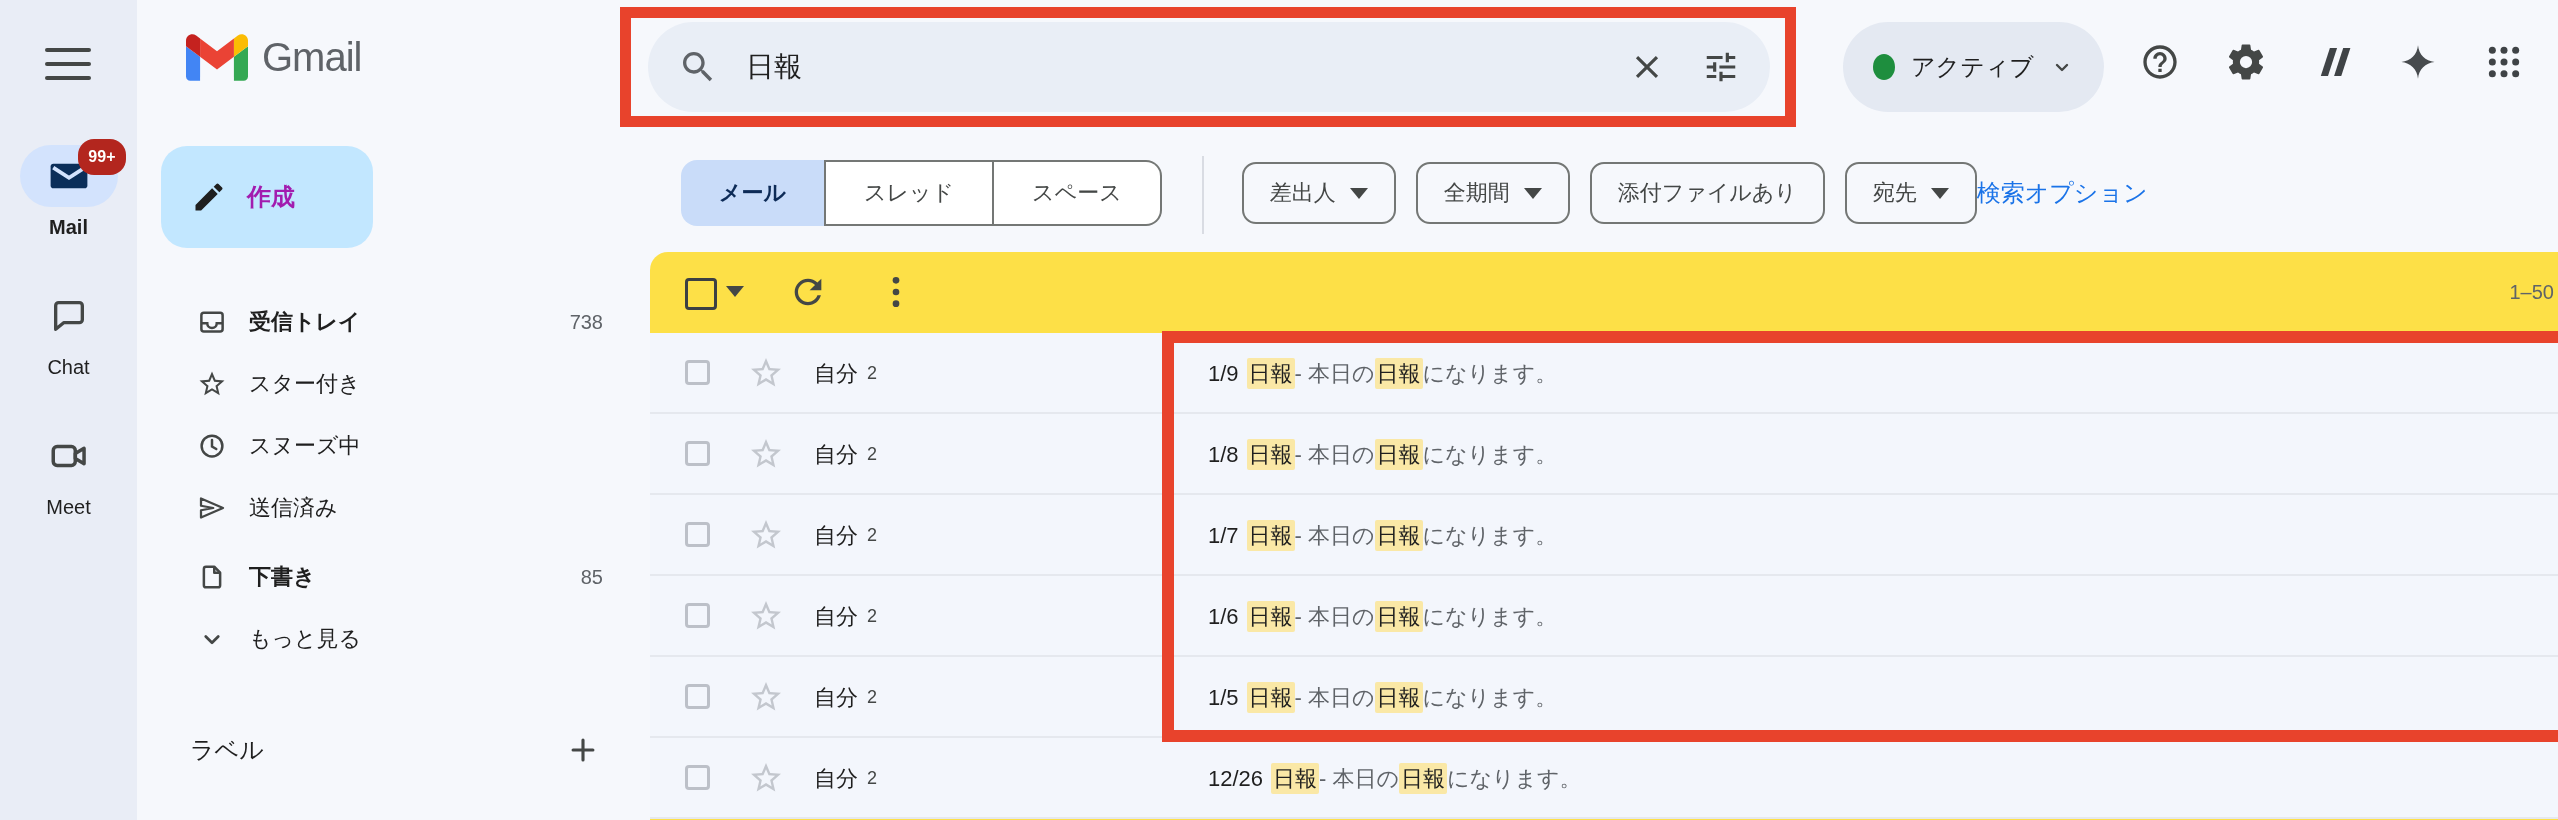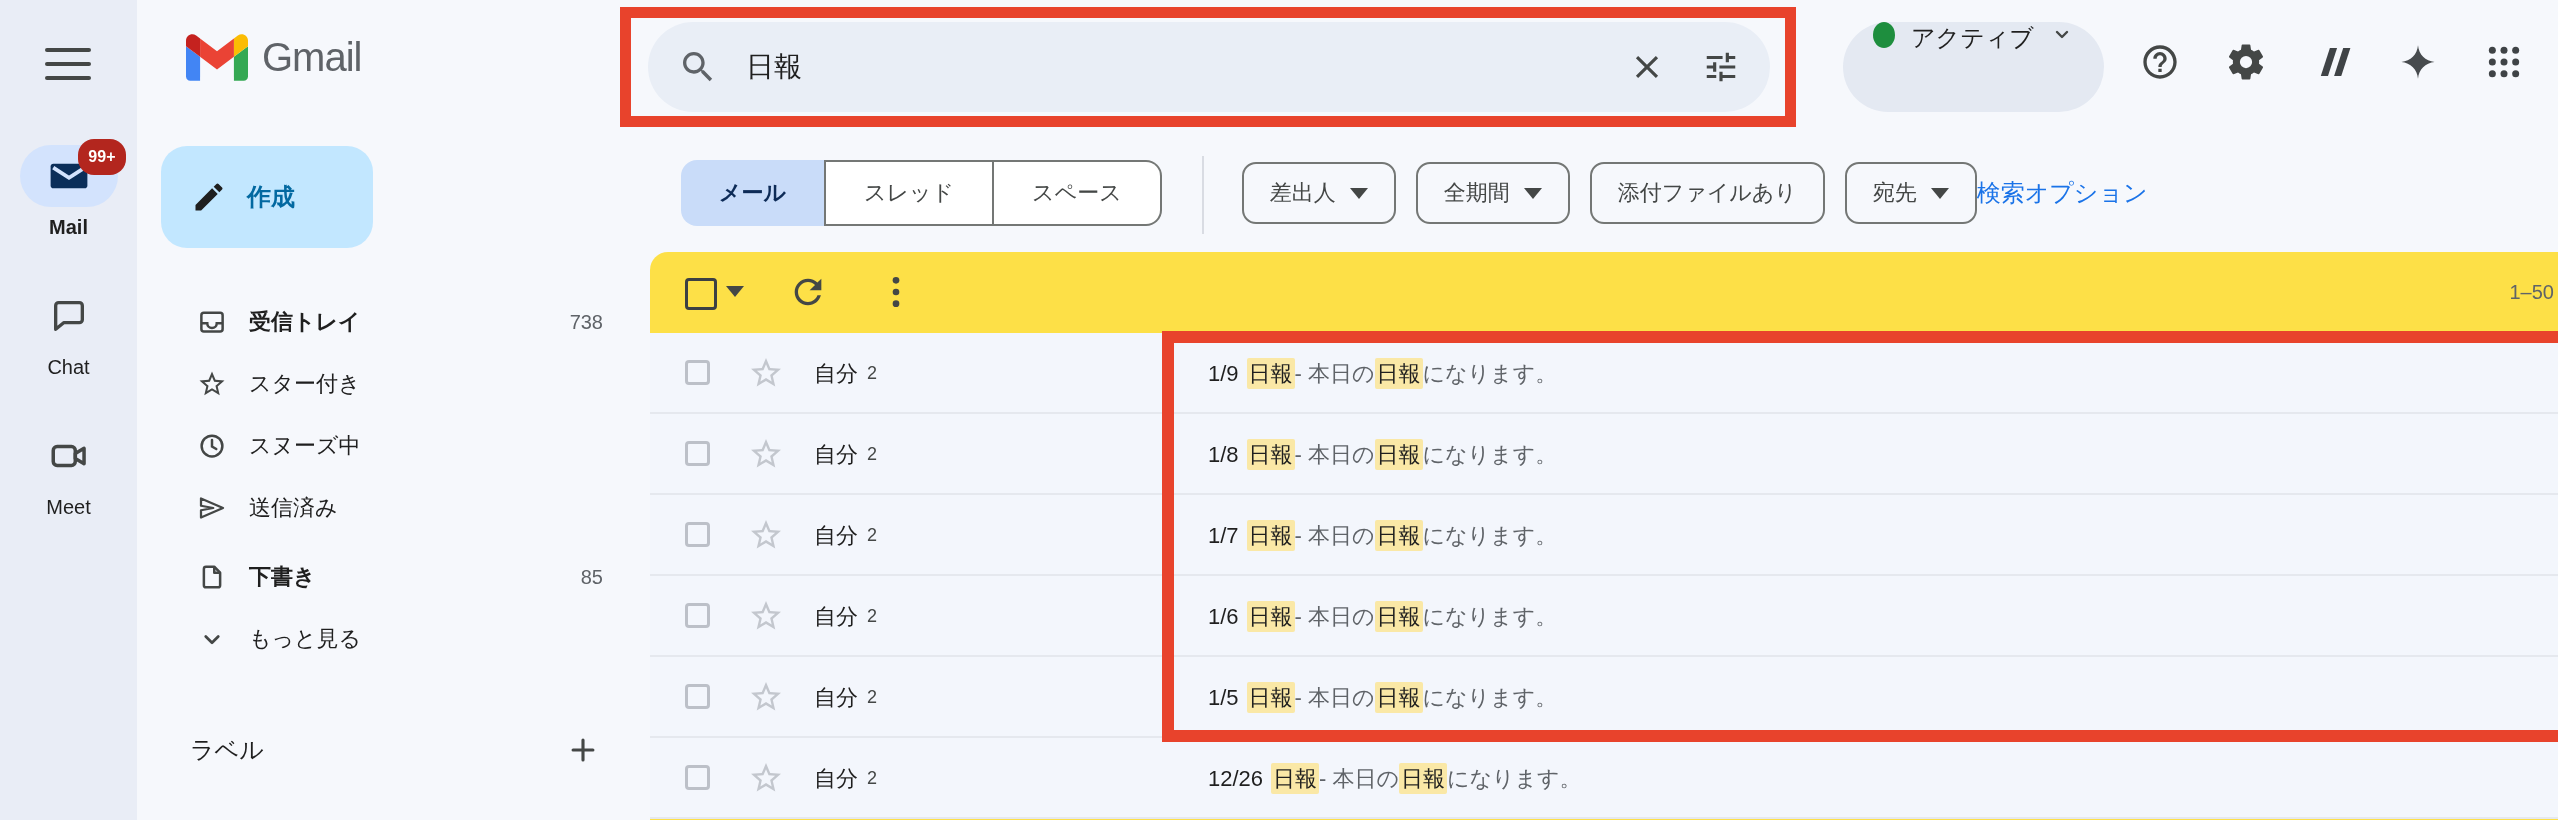--- a/index.html
+++ b/index.html
@@ -19,42 +19,42 @@
   .rail-item{display:flex;flex-direction:column;align-items:center;width:137px;cursor:pointer}
   .rail-icon-wrap{position:relative;width:98px;height:62px;border-radius:31px;display:flex;align-items:center;justify-content:center}
   .rail-item.active .rail-icon-wrap{background:#d3e3fd}
   .rail-label{margin-top:9px;font-size:20px;color:#1f1f1f}
   .rail-item.active .rail-label{font-weight:700}
   .rail-badge{position:absolute;right:-8px;top:-6px;background:#b3261e;color:#fff;font-size:16px;font-weight:700;border-radius:16px;padding:10px 10px;line-height:1}
 
   
   .sidebar{position:absolute;left:137px;top:0;width:498px;height:820px;z-index:1}
   .compose-btn{position:absolute;left:24px;top:146px;height:102px;min-width:212px;background:#c2e7ff;border:none;border-radius:26px;display:flex;align-items:center;gap:20px;padding:0 34px 0 30px;cursor:pointer;box-sizing:border-box}
-  .compose-label{font-size:24px;font-weight:600;color:#0369a1}
+  .compose-label{font-size:24px;font-weight:600;color:#a21caf}
   .side-nav{position:absolute;left:0;top:291px;width:498px;display:flex;flex-direction:column}
   .nav-item{position:relative;height:62px;display:flex;align-items:center;padding-left:60px;cursor:pointer;border-radius:0 31px 31px 0}
   .nav-item:nth-child(5){margin-top:7px}
   .nav-icon{width:30px;height:30px;margin-right:22px;flex:none}
   .nav-label{font-size:22px;color:#1f1f1f}
   .nav-item.bold .nav-label{font-weight:700}
   .nav-count{position:absolute;right:32px;font-size:20px;color:#5f6368}
   .labels-header{position:absolute;left:0;top:724px;width:498px;height:52px;display:flex;align-items:center}
   .labels-title{margin-left:53px;font-size:24px;color:#1f1f1f}
   .labels-add{position:absolute;right:30px;width:44px;height:44px;display:flex;align-items:center;justify-content:center;cursor:pointer;border-radius:50%}
 
   
   .logo{position:absolute;left:186px;top:34px;display:flex;align-items:center;gap:14px;cursor:pointer;z-index:3}
   .logo-text{font-size:40px;color:#5f6368;letter-spacing:-1px}
   .search-bar{position:absolute;left:648px;top:22px;width:1122px;height:90px;border-radius:45px;background:#e9eef6;z-index:3}
   .search-icon-btn{position:absolute;left:30px;top:25px;width:40px;height:40px;cursor:pointer}
   .search-query{position:absolute;left:98px;top:0;height:90px;display:flex;align-items:center;font-size:28px;color:#1f1f1f}
   .clear-btn{position:absolute;right:104px;top:26px;width:38px;height:38px;cursor:pointer}
   .tune-btn{position:absolute;right:30px;top:26px;width:38px;height:38px;cursor:pointer}
 
-  .status-chip{position:absolute;left:1843px;top:22px;height:90px;border-radius:45px;background:#e4e9f2;display:flex;align-items:flex-start;padding:0 30px;gap:16px;cursor:pointer;z-index:3}
+  .status-chip{position:absolute;left:1843px;top:22px;height:90px;border-radius:45px;background:#e4e9f2;display:flex;align-items:center;padding:0 30px;gap:16px;cursor:pointer;z-index:3}
   .status-dot{width:22px;height:26px;border-radius:50%;background:#1e8e3e}
   .status-label{font-size:24px;color:#1f1f1f}
 
   .header-icons{position:absolute;left:2128px;top:30px;display:flex;gap:22px;z-index:3}
   .icon-btn{width:64px;height:64px;border-radius:50%;display:flex;align-items:center;justify-content:center;cursor:pointer}
 
   
   .results-bar{position:absolute;left:681px;top:160px;height:66px;display:flex;align-items:stretch;z-index:1}
   .tab-group{display:flex;border-radius:16px}
   .tab{display:flex;align-items:center;justify-content:center;padding:0 38px;font-size:22px;color:#444746;background:#fff;border:2px solid #747775;border-left-width:0;cursor:pointer}

